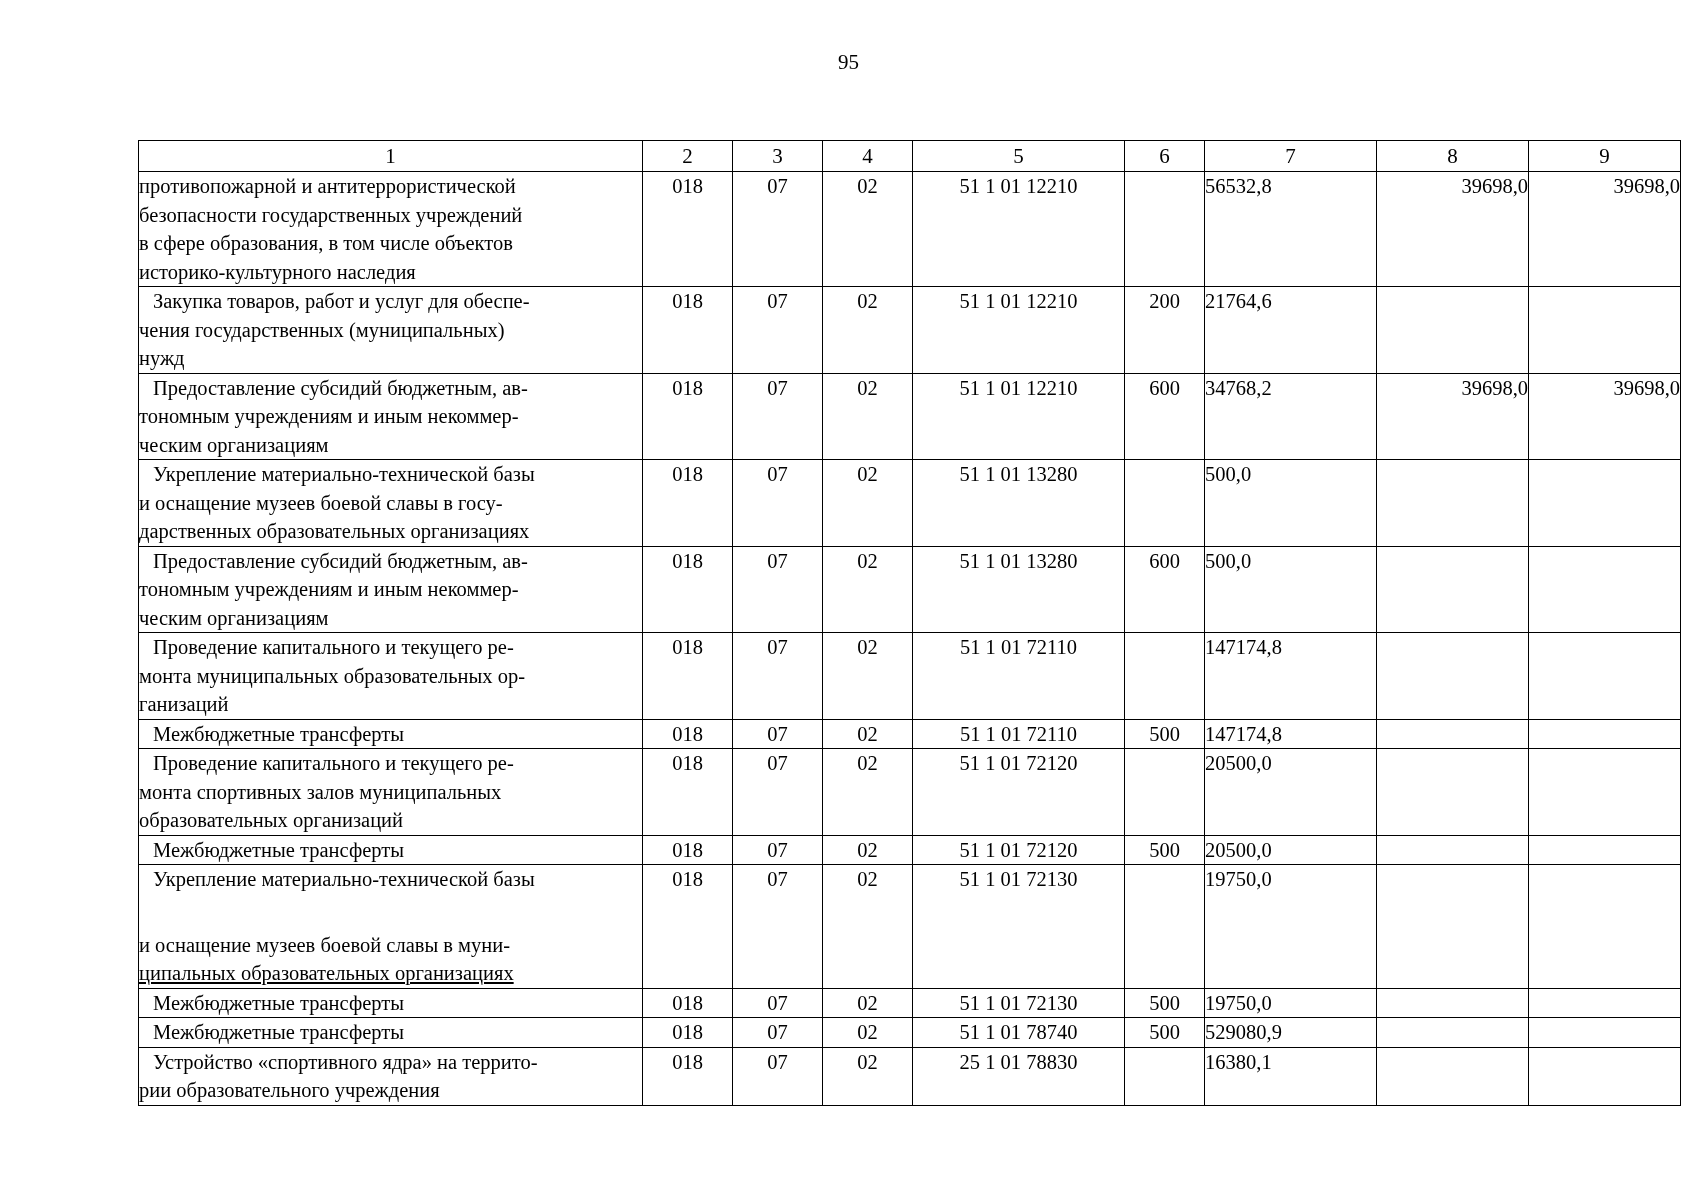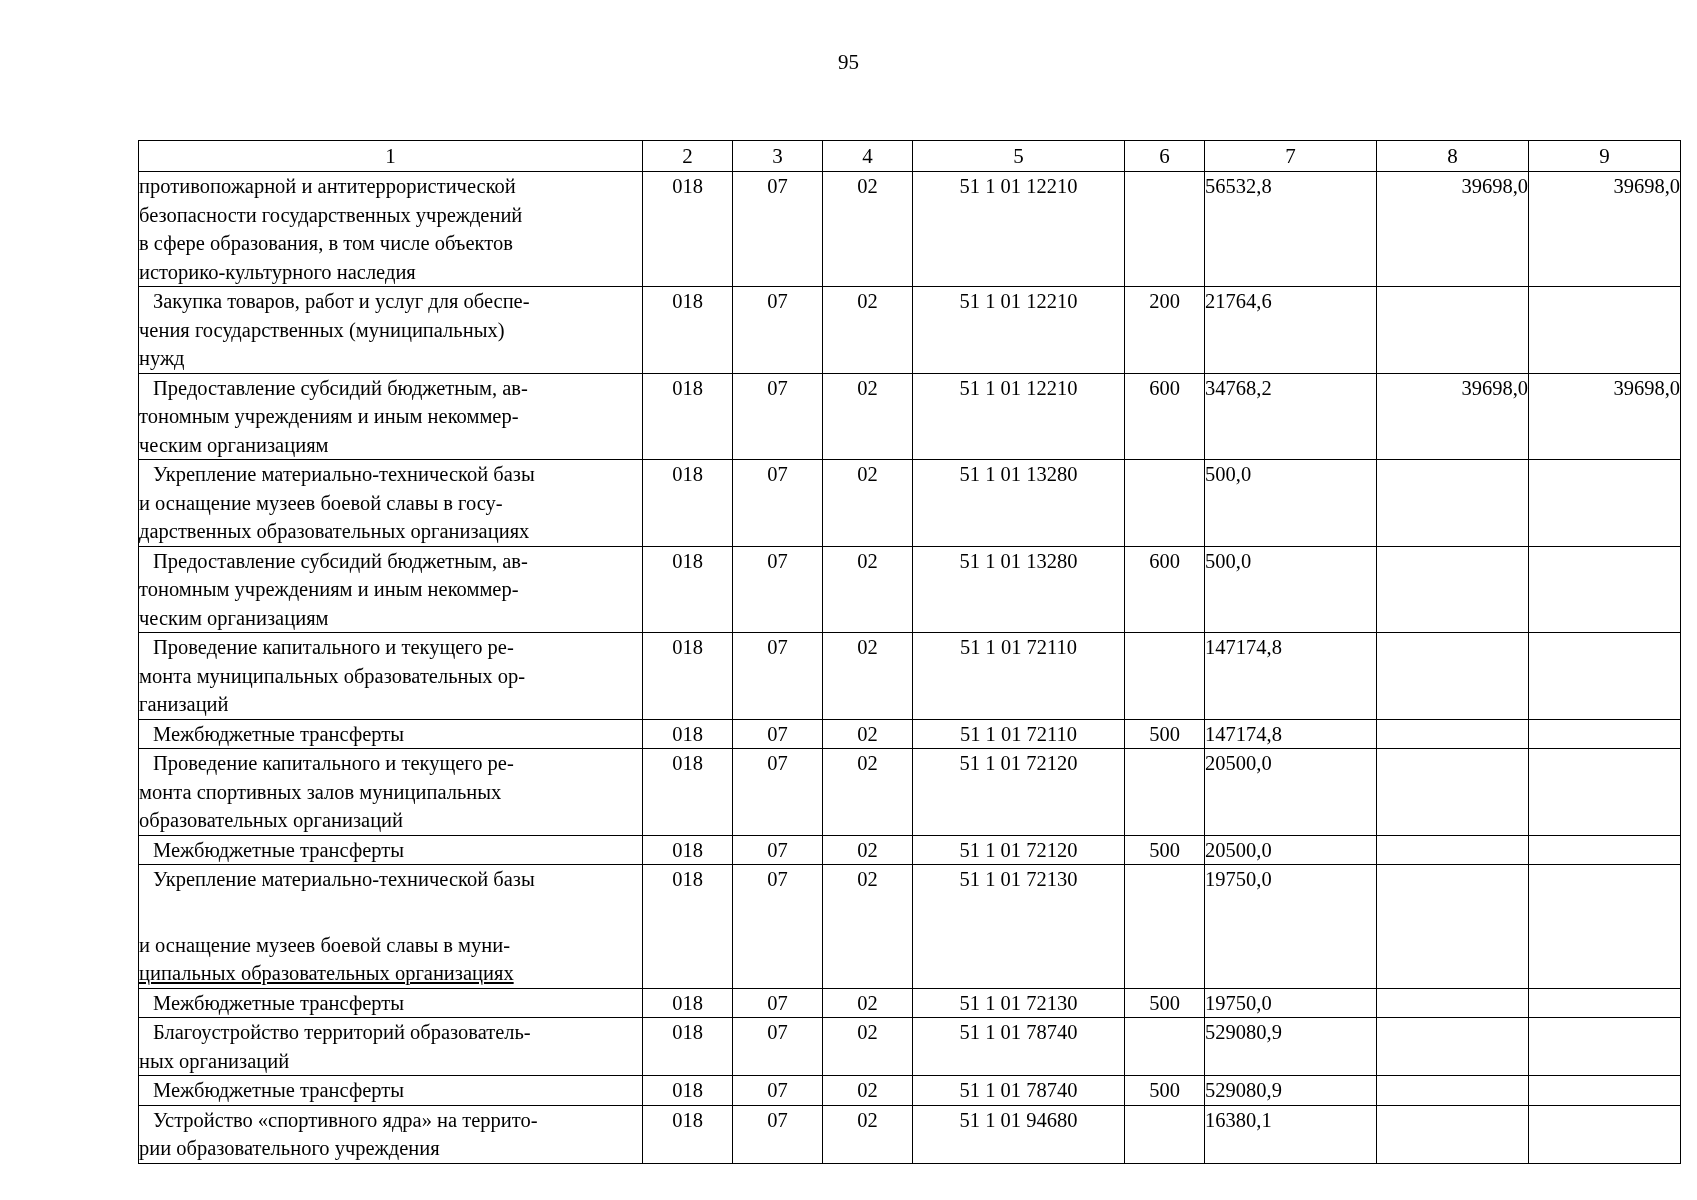--- a/index.html
+++ b/index.html
@@ -292,54 +292,40 @@
             <td class="code">07</td>
             <td class="code">02</td>
             <td class="code">51 1 01 72130</td>
             <td class="code">500</td>
             <td class="amount">19750,0</td>
             <td class="amount8">&nbsp;</td>
             <td class="amount9">&nbsp;</td>
           </tr>
           <tr>
             <td class="desc">
-              <span class="ind">Благоустройство территорий образователь-</span>
-              <span style="display: block;">ных организаций</span>
-            </td>
-            <td class="code">018</td>
-            <td class="code">07</td>
-            <td class="code">02</td>
-            <td class="code">51 1 01 78740</td>
-            <td class="code">&nbsp;</td>
-            <td class="amount">529080,9</td>
-            <td class="amount8">&nbsp;</td>
-            <td class="amount9">&nbsp;</td>
-          </tr>
-          <tr>
-            <td class="desc">
               <span class="ind">Межбюджетные трансферты</span>
             </td>
             <td class="code">018</td>
             <td class="code">07</td>
             <td class="code">02</td>
             <td class="code">51 1 01 78740</td>
             <td class="code">500</td>
             <td class="amount">529080,9</td>
             <td class="amount8">&nbsp;</td>
             <td class="amount9">&nbsp;</td>
           </tr>
           <tr>
             <td class="desc">
               <span class="ind">Устройство «спортивного ядра» на террито-</span>
               <span style="display: block;">рии образовательного учреждения</span>
             </td>
             <td class="code">018</td>
             <td class="code">07</td>
             <td class="code">02</td>
-            <td class="code">51 1 01 94680</td>
+            <td class="code">25 1 01 78830</td>
             <td class="code">&nbsp;</td>
             <td class="amount">16380,1</td>
             <td class="amount8">&nbsp;</td>
             <td class="amount9">&nbsp;</td>
           </tr>
         </tbody>
     </table>
   </div>
 
 </div>

